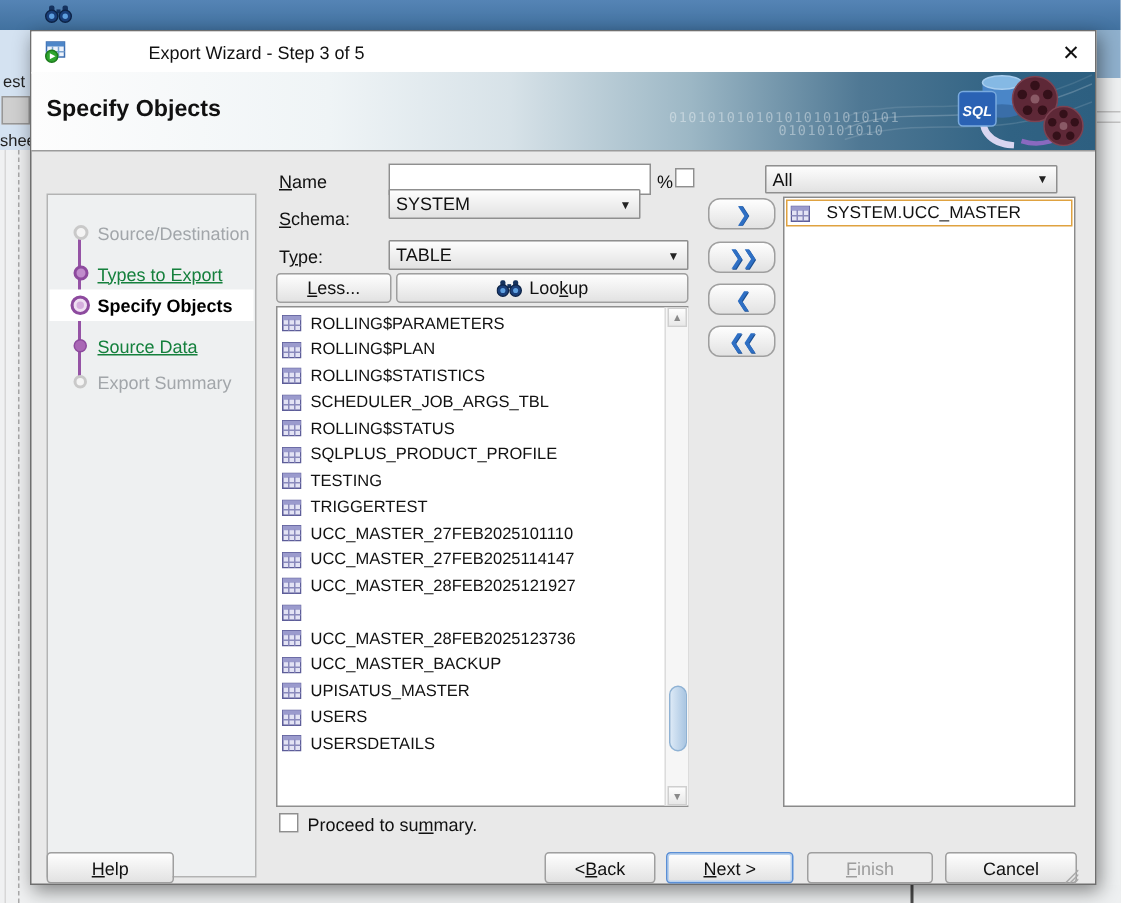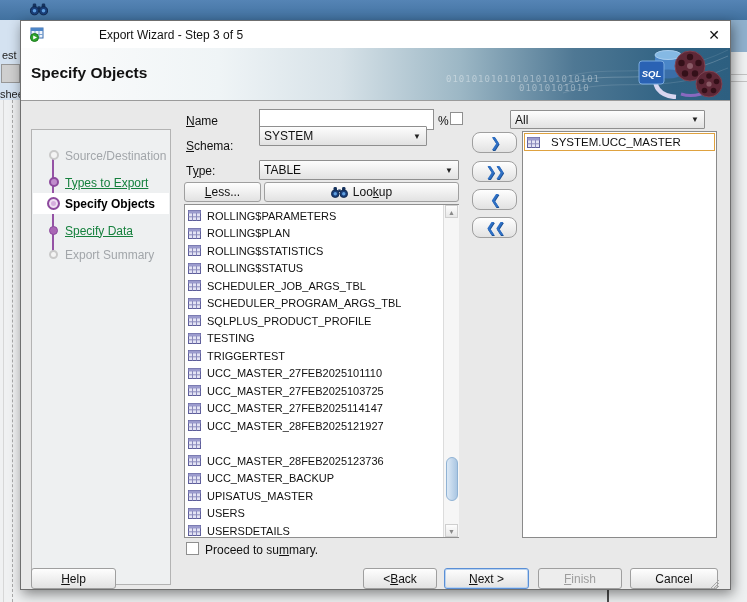--- a/index.html
+++ b/index.html
@@ -179,21 +179,21 @@
     <div class="step-row" style="top:42px">
       <span class="node n-on" style="top:5px"></span>
       <span class="step-label s-link">Types to Export</span>
     </div>
     <div class="step-row step-current-bg" style="top:63px">
       <span class="node n-cur" style="top:4px"></span>
       <span class="step-label s-current">Specify Objects</span>
     </div>
     <div class="step-row" style="top:90px">
       <span class="node n-dot n-on" style="top:6px;width:9px;height:9px"></span>
-      <span class="step-label s-link">Specify Data</span>
+      <span class="step-label s-link">Source Data</span>
     </div>
     <div class="step-row" style="top:114px">
       <span class="node n-off" style="top:6px;width:9px;height:9px"></span>
       <span class="step-label s-disabled">Export Summary</span>
     </div>
   </div>
 
   <span class="abs flabel" style="left:165px;top:93px"><u>N</u>ame</span>
   <input class="tinput" style="left: 238px; top: 88px; width: 175px; height: 21px;" value="">
   <span class="abs flabel" style="left:417px;top:93px">%</span>
@@ -261,44 +261,34 @@
       </div>
 
       <div class="lrow">
         <svg class="ticon" width="13" height="11" viewBox="0 0 13 11">
           <rect x="0.5" y="0.5" width="12" height="10" fill="#e3e3f4" stroke="#5d5d99"></rect>
           <rect x="0.5" y="0.5" width="12" height="3" fill="#9b9bcd"></rect>
           <line x1="4.5" y1="3" x2="4.5" y2="10.5" stroke="#8a8abc"></line>
           <line x1="8.5" y1="3" x2="8.5" y2="10.5" stroke="#8a8abc"></line>
           <line x1="0.5" y1="6.8" x2="12.5" y2="6.8" stroke="#8a8abc"></line>
         </svg>
+        <span class="lt">SCHEDULER_JOB_ARGS_TBL</span>
+      </div>
+
+      <div class="lrow">
+        <svg class="ticon" width="13" height="11" viewBox="0 0 13 11">
+          <rect x="0.5" y="0.5" width="12" height="10" fill="#e3e3f4" stroke="#5d5d99"></rect>
+          <rect x="0.5" y="0.5" width="12" height="3" fill="#9b9bcd"></rect>
+          <line x1="4.5" y1="3" x2="4.5" y2="10.5" stroke="#8a8abc"></line>
+          <line x1="8.5" y1="3" x2="8.5" y2="10.5" stroke="#8a8abc"></line>
+          <line x1="0.5" y1="6.8" x2="12.5" y2="6.8" stroke="#8a8abc"></line>
+        </svg>
         <span class="lt">ROLLING$STATUS</span>
       </div>
 
-      <div class="lrow">
-        <svg class="ticon" width="13" height="11" viewBox="0 0 13 11">
-          <rect x="0.5" y="0.5" width="12" height="10" fill="#e3e3f4" stroke="#5d5d99"></rect>
-          <rect x="0.5" y="0.5" width="12" height="3" fill="#9b9bcd"></rect>
-          <line x1="4.5" y1="3" x2="4.5" y2="10.5" stroke="#8a8abc"></line>
-          <line x1="8.5" y1="3" x2="8.5" y2="10.5" stroke="#8a8abc"></line>
-          <line x1="0.5" y1="6.8" x2="12.5" y2="6.8" stroke="#8a8abc"></line>
-        </svg>
-        <span class="lt">SCHEDULER_JOB_ARGS_TBL</span>
-      </div>
-
-      <div class="lrow">
-        <svg class="ticon" width="13" height="11" viewBox="0 0 13 11">
-          <rect x="0.5" y="0.5" width="12" height="10" fill="#e3e3f4" stroke="#5d5d99"></rect>
-          <rect x="0.5" y="0.5" width="12" height="3" fill="#9b9bcd"></rect>
-          <line x1="4.5" y1="3" x2="4.5" y2="10.5" stroke="#8a8abc"></line>
-          <line x1="8.5" y1="3" x2="8.5" y2="10.5" stroke="#8a8abc"></line>
-          <line x1="0.5" y1="6.8" x2="12.5" y2="6.8" stroke="#8a8abc"></line>
-        </svg>
-        <span class="lt">SCHEDULER_PROGRAM_ARGS_TBL</span>
-      </div>
 
       <div class="lrow">
         <svg class="ticon" width="13" height="11" viewBox="0 0 13 11">
           <rect x="0.5" y="0.5" width="12" height="10" fill="#e3e3f4" stroke="#5d5d99"></rect>
           <rect x="0.5" y="0.5" width="12" height="3" fill="#9b9bcd"></rect>
           <line x1="4.5" y1="3" x2="4.5" y2="10.5" stroke="#8a8abc"></line>
           <line x1="8.5" y1="3" x2="8.5" y2="10.5" stroke="#8a8abc"></line>
           <line x1="0.5" y1="6.8" x2="12.5" y2="6.8" stroke="#8a8abc"></line>
         </svg>
         <span class="lt">SQLPLUS_PRODUCT_PROFILE</span>
@@ -330,30 +320,20 @@
         <svg class="ticon" width="13" height="11" viewBox="0 0 13 11">
           <rect x="0.5" y="0.5" width="12" height="10" fill="#e3e3f4" stroke="#5d5d99"></rect>
           <rect x="0.5" y="0.5" width="12" height="3" fill="#9b9bcd"></rect>
           <line x1="4.5" y1="3" x2="4.5" y2="10.5" stroke="#8a8abc"></line>
           <line x1="8.5" y1="3" x2="8.5" y2="10.5" stroke="#8a8abc"></line>
           <line x1="0.5" y1="6.8" x2="12.5" y2="6.8" stroke="#8a8abc"></line>
         </svg>
         <span class="lt">UCC_MASTER_27FEB2025101110</span>
       </div>
 
-      <div class="lrow">
-        <svg class="ticon" width="13" height="11" viewBox="0 0 13 11">
-          <rect x="0.5" y="0.5" width="12" height="10" fill="#e3e3f4" stroke="#5d5d99"></rect>
-          <rect x="0.5" y="0.5" width="12" height="3" fill="#9b9bcd"></rect>
-          <line x1="4.5" y1="3" x2="4.5" y2="10.5" stroke="#8a8abc"></line>
-          <line x1="8.5" y1="3" x2="8.5" y2="10.5" stroke="#8a8abc"></line>
-          <line x1="0.5" y1="6.8" x2="12.5" y2="6.8" stroke="#8a8abc"></line>
-        </svg>
-        <span class="lt">UCC_MASTER_27FEB2025103725</span>
-      </div>
 
       <div class="lrow">
         <svg class="ticon" width="13" height="11" viewBox="0 0 13 11">
           <rect x="0.5" y="0.5" width="12" height="10" fill="#e3e3f4" stroke="#5d5d99"></rect>
           <rect x="0.5" y="0.5" width="12" height="3" fill="#9b9bcd"></rect>
           <line x1="4.5" y1="3" x2="4.5" y2="10.5" stroke="#8a8abc"></line>
           <line x1="8.5" y1="3" x2="8.5" y2="10.5" stroke="#8a8abc"></line>
           <line x1="0.5" y1="6.8" x2="12.5" y2="6.8" stroke="#8a8abc"></line>
         </svg>
         <span class="lt">UCC_MASTER_27FEB2025114147</span>

